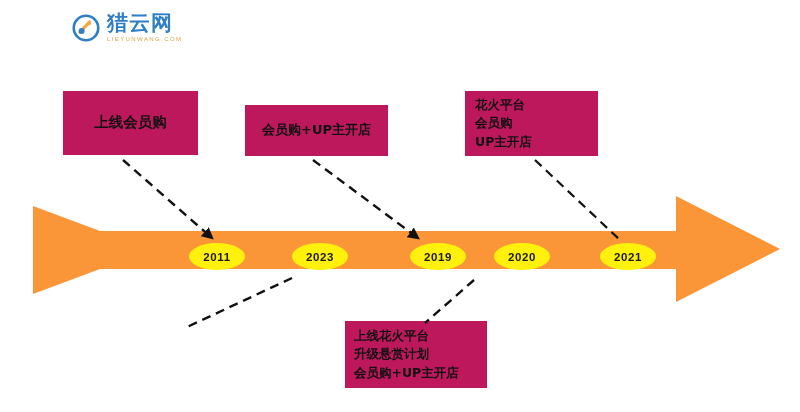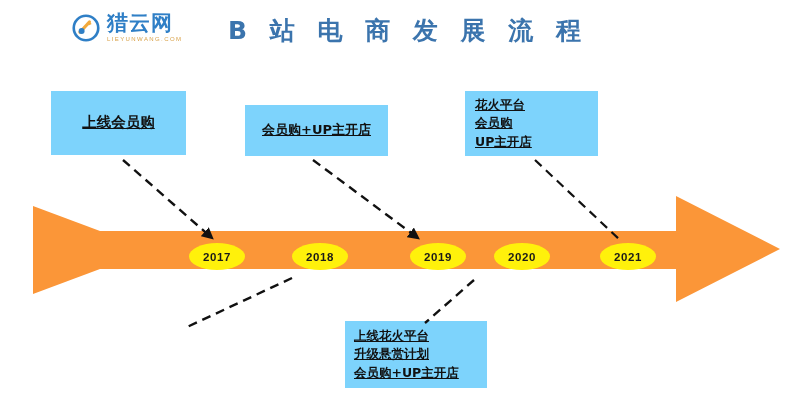--- a/index.html
+++ b/index.html
@@ -88,28 +88,27 @@
     font-size: 11.5px;
     font-weight: bold;
     color: #1a1a1a;
     letter-spacing: 0.6px;
     font-family: "Liberation Sans", sans-serif;
   }
 
   
   .info-box {
     position: absolute;
-    background: #7dd3fc;
+    background: #be185d;
     display: flex;
     align-items: center;
     box-sizing: border-box;
     font-family: "DejaVu Sans", sans-serif;
     font-weight: bold;
     color: #111111;
-    text-decoration: underline;
   }
   .info-box.center-text {
     justify-content: center;
     text-align: center;
   }
   .info-box.left-text {
     justify-content: flex-start;
     text-align: left;
   }
   .box-lines {
@@ -138,36 +137,35 @@
       <path d="M9 21 L20 9" stroke="#F2A93B" stroke-width="3.4" stroke-linecap="round"></path>
       <path d="M19.5 8.5 L22.5 11.5 L19 13 Z" fill="#F2A93B"></path>
       <circle cx="11" cy="19.5" r="3.4" fill="#2F7FC6"></circle>
     </svg>
     <div class="logo-textblock">
       <div class="logo-cn">猎云网</div>
       <div class="logo-en">LIEYUNWANG.COM</div>
     </div>
   </div>
 
-  <div class="page-title">B 站 电 商 发 展 流 程</div>
 
   <svg class="arrow-svg" viewBox="0 0 800 126" preserveAspectRatio="none">
 
     <polygon points="33,20 100,45 100,83 33,108" fill="#FB9638"></polygon>
 
     <polygon points="100,45 676,45 676,10 780,63 676,116 676,83 100,83" fill="#FB9638"></polygon>
   </svg>
 
-  <div class="year-badge" style="left:189px; top:243px;">2017</div>
-  <div class="year-badge" style="left:292px; top:243px;">2018</div>
+  <div class="year-badge" style="left:189px; top:243px;">2011</div>
+  <div class="year-badge" style="left:292px; top:243px;">2023</div>
   <div class="year-badge" style="left:410px; top:243px;">2019</div>
   <div class="year-badge" style="left:494px; top:243px;">2020</div>
   <div class="year-badge" style="left:600px; top:243px;">2021</div>
 
-  <div class="info-box center-text" style="left:51px; top:91px; width:135px; height:64px; font-size:14.5px; padding:0 6px;">
+  <div class="info-box center-text" style="left:63px; top:91px; width:135px; height:64px; font-size:14.5px; padding:0 6px;">
     <div class="box-lines">上线会员购</div>
   </div>
 
   <div class="info-box center-text" style="left:245px; top:105px; width:143px; height:51px; font-size:13px; padding:0 5px;">
     <div class="box-lines">会员购+UP主开店</div>
   </div>
 
   <div class="info-box left-text" style="left:465px; top:91px; width:133px; height:65px; font-size:12.5px; padding:0 10px;">
     <div class="box-lines">花火平台
 会员购

